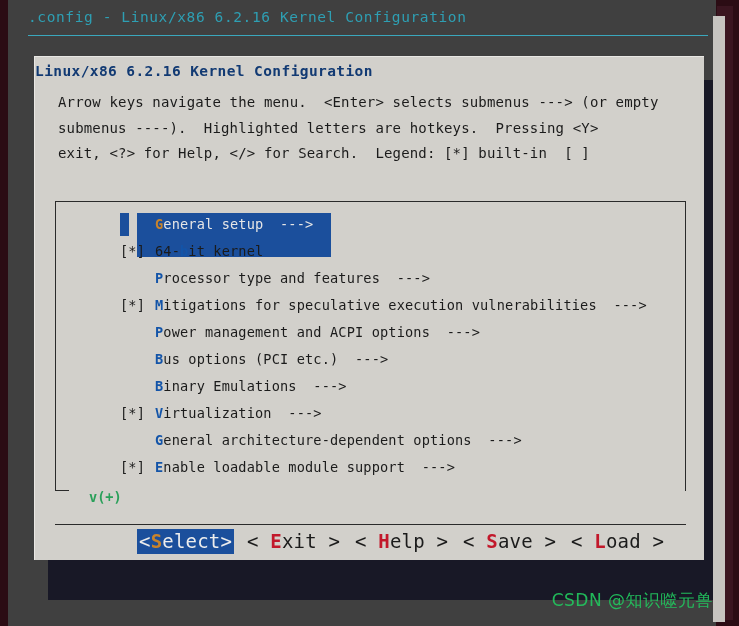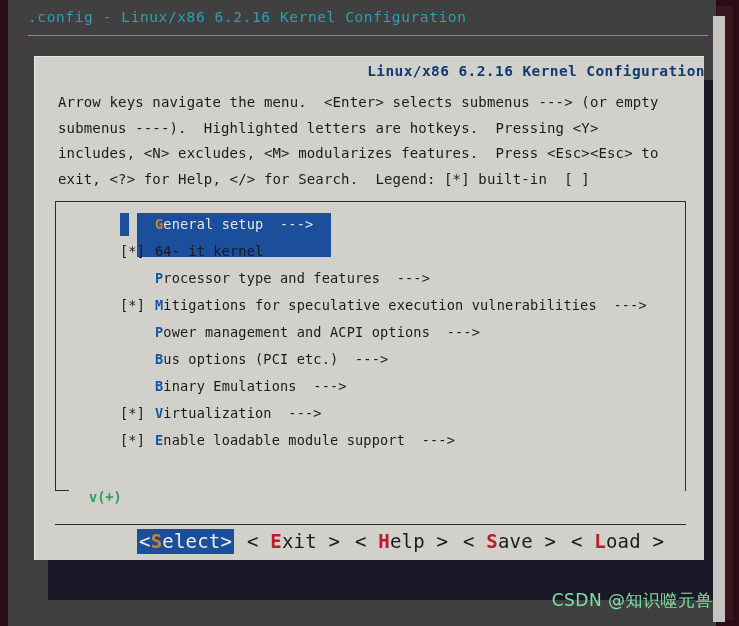--- a/index.html
+++ b/index.html
@@ -78,21 +78,21 @@
     background: #d2d0cb;
     border-top: 1px solid #e8e7e4;
     border-left: 1px solid #e8e7e4;
     box-sizing: border-box;
   }
 
   #dialog-title {
     position: absolute;
     left: 0; top: 6px;
     width: 670px;
-    text-align: right;
+    text-align: left;
     font-size: 14.5px;
     font-weight: bold;
     letter-spacing: 0.4px;
     color: #123a73;
     white-space: pre;
   }
 
   
   #helptext {
     position: absolute;
@@ -249,21 +249,21 @@
     height: 606px;
     background: #c6c4c0;
   }
 
   
   #watermark {
     position: absolute;
     right: 26px; bottom: 14px;
     font-family: "DejaVu Sans", "Liberation Sans", sans-serif;
     font-size: 17px;
-    color: #86efac;
+    color: #22c55e;
     opacity: 0.92;
     white-space: pre;
     letter-spacing: 0.5px;
   }
 </style>
 </head>
 <body>
 
 <div id="screen">
 
@@ -273,34 +273,35 @@
 
     <div id="titlebar">
       <div class="title-text">.config - Linux/x86 6.2.16 Kernel Configuration</div>
       <div class="title-rule"></div>
     </div>
 
     <div id="dialog">
 
       <div id="dialog-title">Linux/x86 6.2.16 Kernel Configuration</div>
 
-      <div id="helptext"><div>Arrow keys navigate the menu.  &lt;Enter&gt; selects submenus ---&gt; (or empty</div><div>submenus ----).  Highlighted letters are hotkeys.  Pressing &lt;Y&gt;</div><div>includes, &lt;N&gt; excludes, &lt;M&gt; modularizes features.  Press &lt;Esc&gt;&lt;Esc&gt; to</div><div>exit, &lt;?&gt; for Help, &lt;/&gt; for Search.  Legend: [*] built-in  [ ]</div></div>
+      <div id="helptext"><div>Arrow keys navigate the menu.  &lt;Enter&gt; selects submenus ---&gt; (or empty</div><div>submenus ----).  Highlighted letters are hotkeys.  Pressing &lt;Y&gt;</div><div>exit, &lt;?&gt; for Help, &lt;/&gt; for Search.  Legend: [*] built-in  [ ]</div></div>
 
       <div id="menu-frame"></div>
       <div id="menu-frame-bottomleft"></div>
 
       <div id="menu-list">
           <div class="menu-row selected"><span class="cursor-block"></span><span class="hl"><span class="hot">G</span><span>eneral setup  ---&gt;</span></span></div>
           <div class="menu-row"><span class="mark">[*]</span><span class="label"><span>64-</span><span class="hot">b</span><span>it kernel</span></span></div>
           <div class="menu-row"><span class="label"><span class="hot">P</span><span>rocessor type and features  ---&gt;</span></span></div>
           <div class="menu-row"><span class="mark">[*]</span><span class="label"><span class="hot">M</span><span>itigations for speculative execution vulnerabilities  ---&gt;</span></span></div>
           <div class="menu-row"><span class="label"><span class="hot">P</span><span>ower management and ACPI options  ---&gt;</span></span></div>
           <div class="menu-row"><span class="label"><span class="hot">B</span><span>us options (PCI etc.)  ---&gt;</span></span></div>
           <div class="menu-row"><span class="label"><span class="hot">B</span><span>inary Emulations  ---&gt;</span></span></div>
           <div class="menu-row"><span class="mark">[*]</span><span class="label"><span class="hot">V</span><span>irtualization  ---&gt;</span></span></div>
+          <div class="menu-row"><span class="label"><span class="hot">G</span><span>eneral architecture-dependent options  ---&gt;</span></span></div>
           <div class="menu-row"><span class="mark">[*]</span><span class="label"><span class="hot">E</span><span>nable loadable module support  ---&gt;</span></span></div>
         </div>
 
       <div id="scroll-more">
         <span class="txt">v(+)</span>
       </div>
 
       <div id="btn-rule"></div>
       <div id="buttonbar">
           <span class="btn primary" style="left: 102px;"><span>&lt;</span><span class="hot">S</span><span>elect&gt;</span></span>

